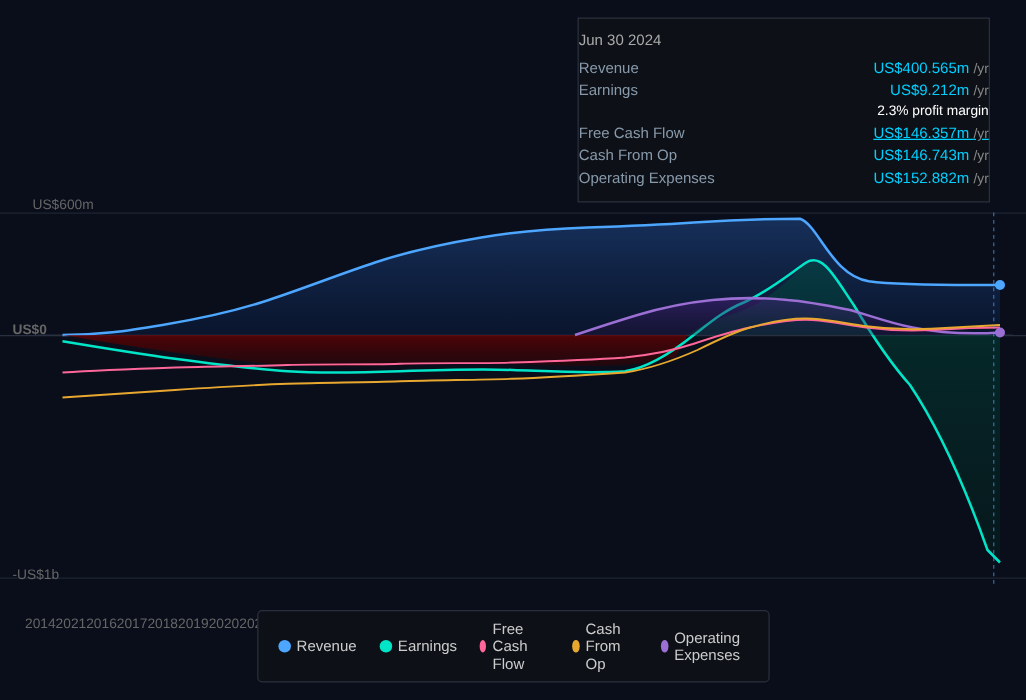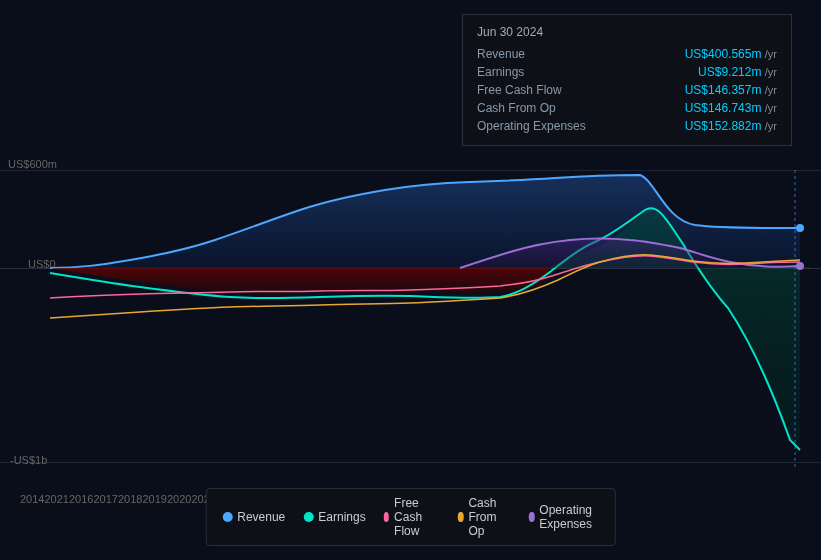--- a/index.html
+++ b/index.html
@@ -13,21 +13,21 @@
       position: relative;
     }
 
     
     .tooltip-panel {
       position: absolute;
       top: 14px;
       left: 462px;
       background: #0d1117;
       border: 1px solid #2a2f3d;
-      padding: 10px 14px;
+      padding: 10px 0;
       min-width: 330px;
       z-index: 10;
     }
     .tooltip-date {
       color: #aaa;
       font-size: 12px;
       margin-bottom: 6px;
     }
     .tooltip-row {
       display: flex;
@@ -36,22 +36,22 @@
       padding: 2px 0;
       font-size: 12px;
     }
     .tooltip-label { color: #8899aa; min-width: 110px; }
 
     .y-label {
       position: absolute;
       font-size: 11px;
       color: #666;
     }
-    .y-label.top { top: 158px; left: 8px; }
-    .y-label.mid { top: 258px; left: 28px; }
+    .y-label.top { top: 158px; left: 26px; }
+    .y-label.mid { top: 258px; left: 10px; font-weight: bold; }
     .y-label.bot { top: 454px; left: 10px; }
 
     
     .x-axis {
       position: absolute;
       bottom: 55px;
       left: 0;
       width: 748px;
       display: flex;
       justify-content: flex-start;
@@ -176,24 +176,27 @@
   <div class="tooltip-row">
     <span class="tooltip-label">Revenue</span>
     <span style="color:#00cfff;font-size:12px;">US$400.565m <span style="color:#888;font-size:11px;">/yr</span></span>
   </div>
 
   <div class="tooltip-row">
     <span class="tooltip-label">Earnings</span>
     <span style="color:#00cfff;font-size:12px;">US$9.212m <span style="color:#888;font-size:11px;">/yr</span></span>
   </div>
 
+  <div class="tooltip-row" style="justify-content:flex-end;">
+    <span style="color:#fff;font-size:11px;">2.3% profit margin</span>
+  </div>
 
   <div class="tooltip-row">
     <span class="tooltip-label">Free Cash Flow</span>
-    <span style="color:#00cfff;font-size:12px;">US$146.357m <span style="color:#888;font-size:11px;">/yr</span></span>
+    <span style="color:#00cfff;font-size:12px;text-decoration:underline;">US$146.357m <span style="color:#888;font-size:11px;">/yr</span></span>
   </div>
 
   <div class="tooltip-row">
     <span class="tooltip-label">Cash From Op</span>
     <span style="color:#00cfff;font-size:12px;text-align:center;">US$146.743m <span style="color:#888;font-size:11px;">/yr</span></span>
   </div>
 
   <div class="tooltip-row">
     <span class="tooltip-label">Operating Expenses</span>
     <span style="color:#00cfff;font-size:12px;">US$152.882m <span style="color:#888;font-size:11px;">/yr</span></span>

